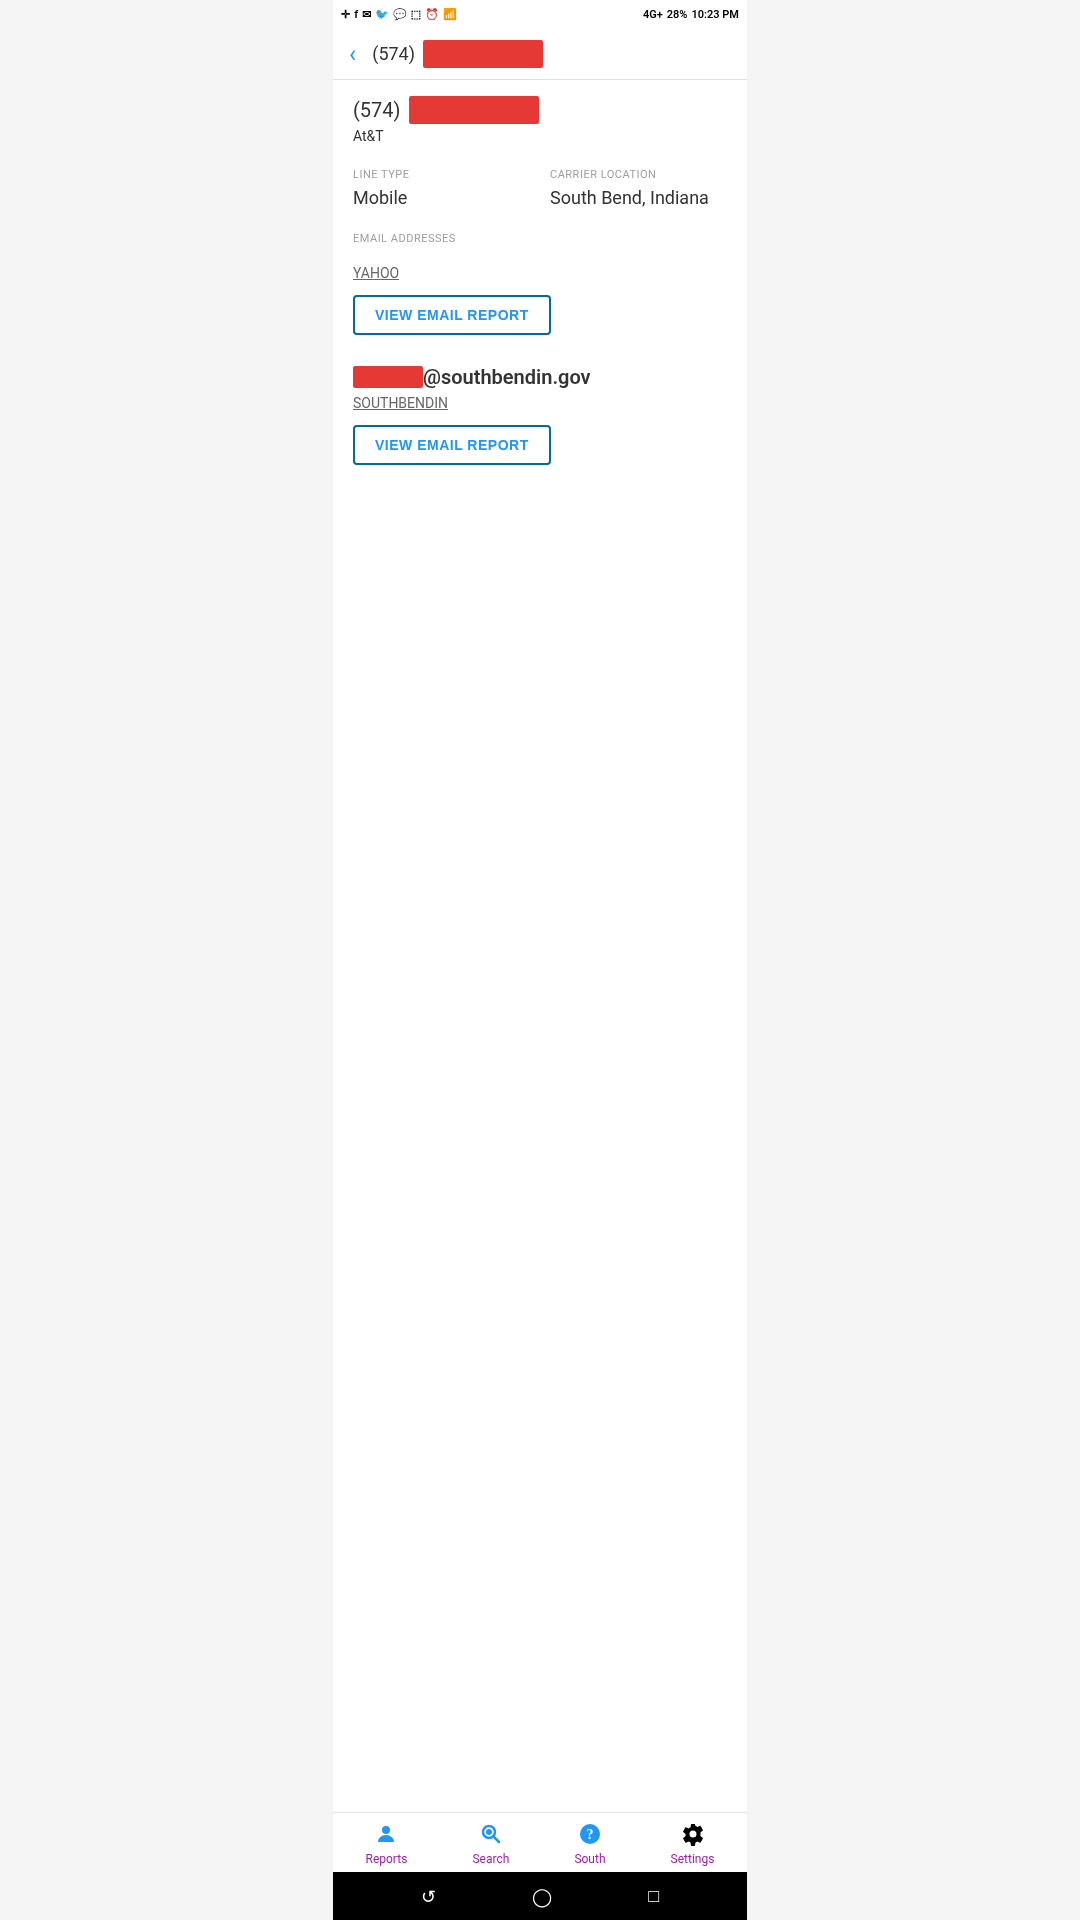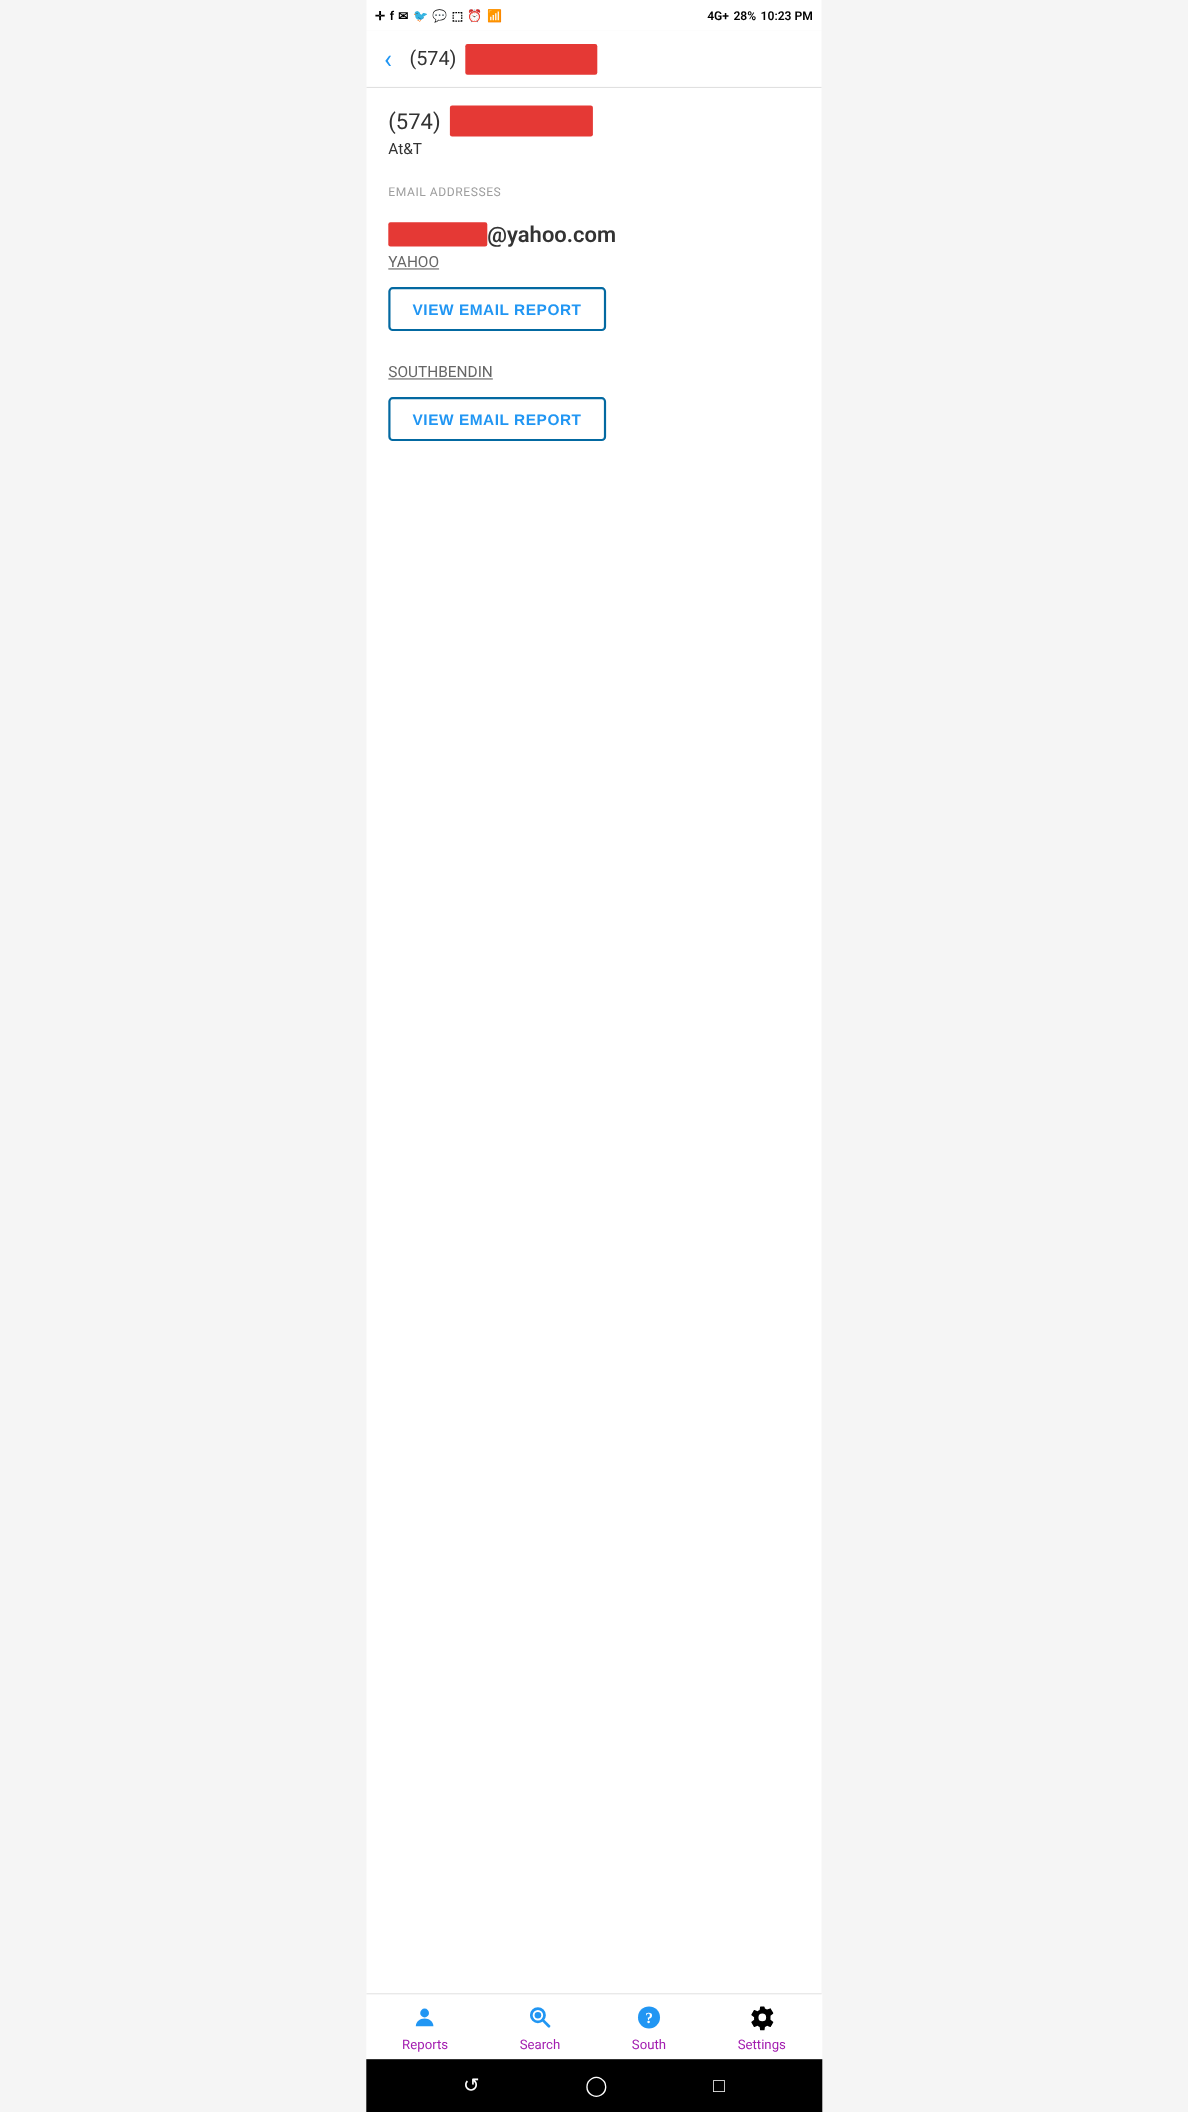--- a/index.html
+++ b/index.html
@@ -287,34 +287,44 @@
 <div class="content">
 
   <div class="phone-section">
     <div class="phone-number">
       <span>(574)</span>
       <span class="redacted-bar redacted-medium"></span>
     </div>
     <div class="carrier-name">At&amp;T</div>
   </div>
 
+  <div class="info-grid">
+    <div class="info-item">
+      <div class="info-item-label">LINE TYPE</div>
+      <div class="info-item-value">Mobile</div>
+    </div>
+    <div class="info-item">
+      <div class="info-item-label">CARRIER LOCATION</div>
+      <div class="info-item-value">South Bend, Indiana</div>
+    </div>
+  </div>
 
 
   <div class="section-label">EMAIL ADDRESSES</div>
+
+  <div class="email-block">
+    <div class="email-type">YAHOO</div>
+    <button class="view-email-btn">VIEW EMAIL REPORT</button>
+  </div>
 
   <div class="email-block">
     <div class="email-address">
-      <span class="redacted-bar redacted-small"></span>
-        <span class="domain">@yahoo.com</span>
-    </div>
-    <div class="email-type">YAHOO</div>
-    <button class="view-email-btn">VIEW EMAIL REPORT</button>
-  </div>
-
-  <div class="email-block">
+      <span class="redacted-bar redacted-xs"></span>
+        <span class="domain">@southbendin.gov</span>
+    </div>
     <div class="email-type">SOUTHBENDIN</div>
     <button class="view-email-btn">VIEW EMAIL REPORT</button>
   </div>
 
 </div>
 
 <div class="bottom-nav">
 
   <div class="nav-item">
     <div class="nav-icon">

